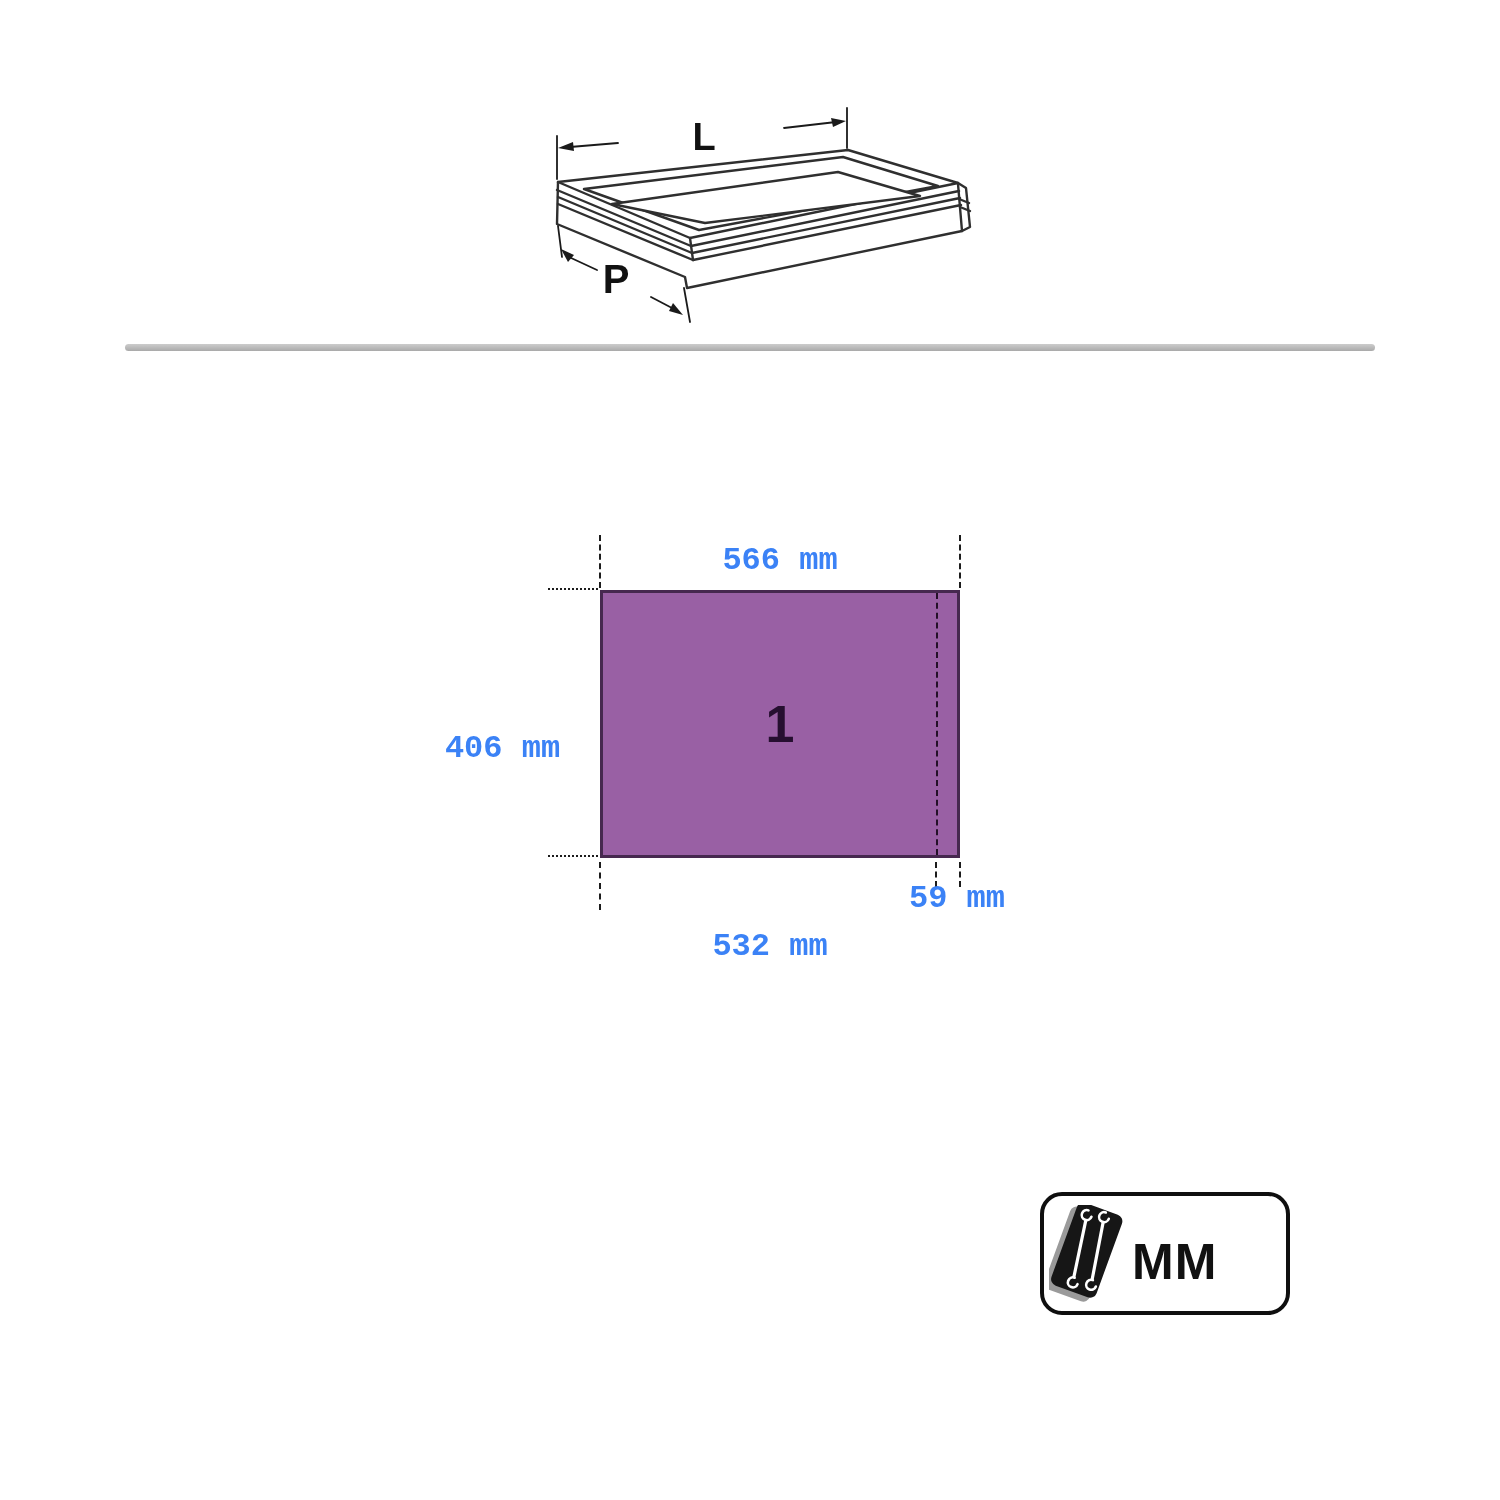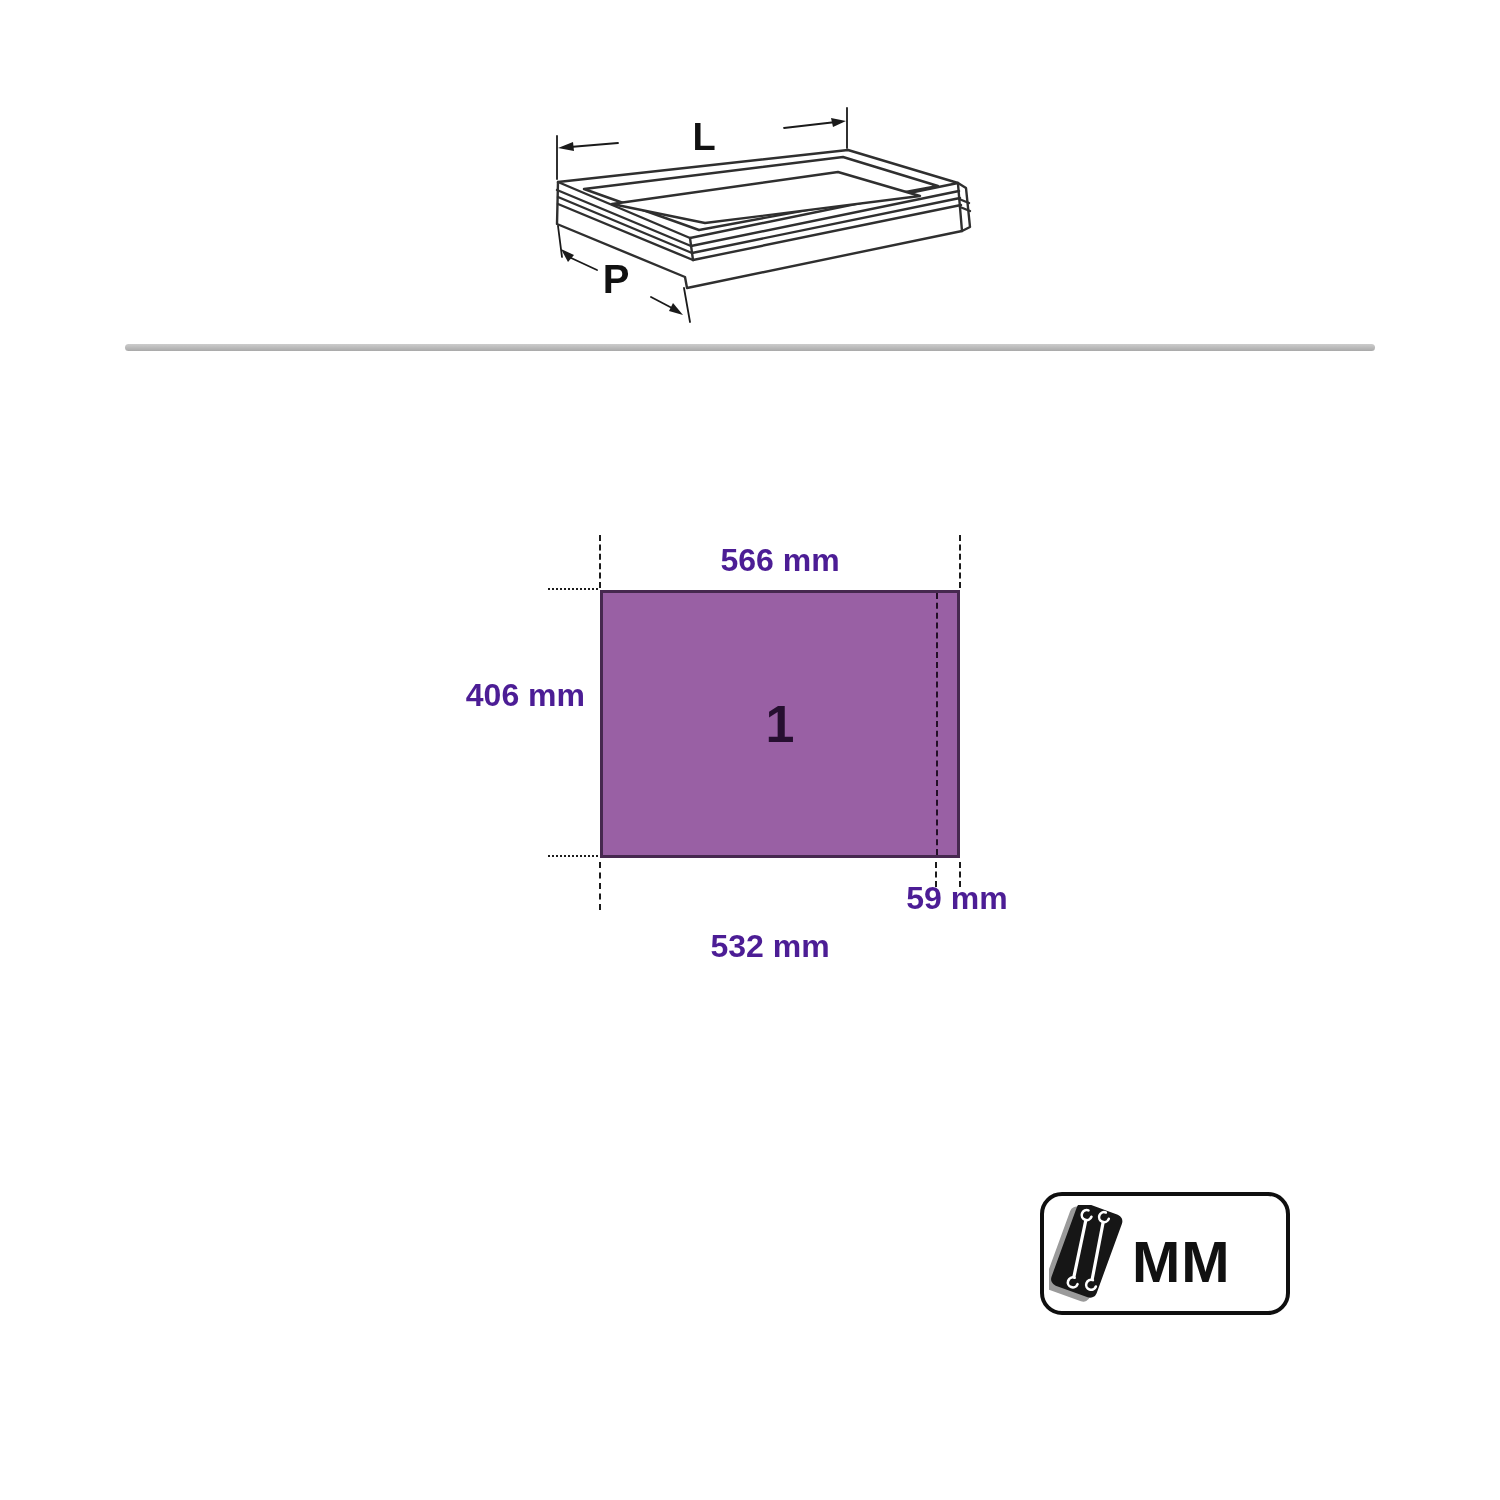--- a/index.html
+++ b/index.html
@@ -39,38 +39,38 @@
   .dash-v{position:absolute;width:0;border-left:2px dashed #1c1c1c;}
   .dash-h{position:absolute;height:0;border-top:2px dotted #1c1c1c;}
   .dv-lt{left:599px;top:535px;height:53px;}
   .dv-rt{left:959px;top:535px;height:53px;}
   .dv-lb{left:599px;top:862px;height:48px;}
   .dv-ib{left:935px;top:862px;height:25px;}
   .dv-rb{left:959px;top:862px;height:25px;}
   .dh-tl{left:548px;top:588px;width:50px;}
   .dh-bl{left:548px;top:855px;width:50px;}
   .dim-label{
-    position:absolute;font-size:32px;font-weight:700;color:#4c1d95;white-space:nowrap;
+    position:absolute;font-size:32px;font-weight:700;color:#3b82f6;white-space:nowrap;font-family:Liberation Mono, monospace;
   }
   .lbl-top{left:600px;width:360px;top:542px;text-align:center;}
-  .lbl-left{left:420px;width:165px;top:677px;text-align:right;}
+  .lbl-left{left:420px;width:165px;top:730px;text-align:center;}
   .lbl-bottom-inner{left:640px;width:260px;top:928px;text-align:center;}
   .lbl-bottom-offset{left:887px;width:140px;top:880px;text-align:center;}
 
   
   .badge{
     position:absolute;left:1040px;top:1192px;width:250px;height:123px;
     box-sizing:border-box;background:#ffffff;
     border:4px solid #0f0f0f;border-radius:22px;
   }
   .badge-icon{position:absolute;left:5px;top:9px;width:90px;height:102px;}
   .badge-label{
     position:absolute;left:88px;top:0;height:100%;
     display:flex;align-items:center;padding-top:16px;box-sizing:border-box;
-    font-size:58px;font-weight:700;letter-spacing:1px;color:#111111;
+    font-size:50px;font-weight:700;letter-spacing:1px;color:#111111;
   }
 </style>
 </head>
 <body>
 
 <div class="stage">
 
   <svg class="drawer-svg" viewBox="540 95 440 245" fill="none">
 
     <g stroke="#2f2f2f" stroke-width="2.4" stroke-linejoin="round" stroke-linecap="round">

